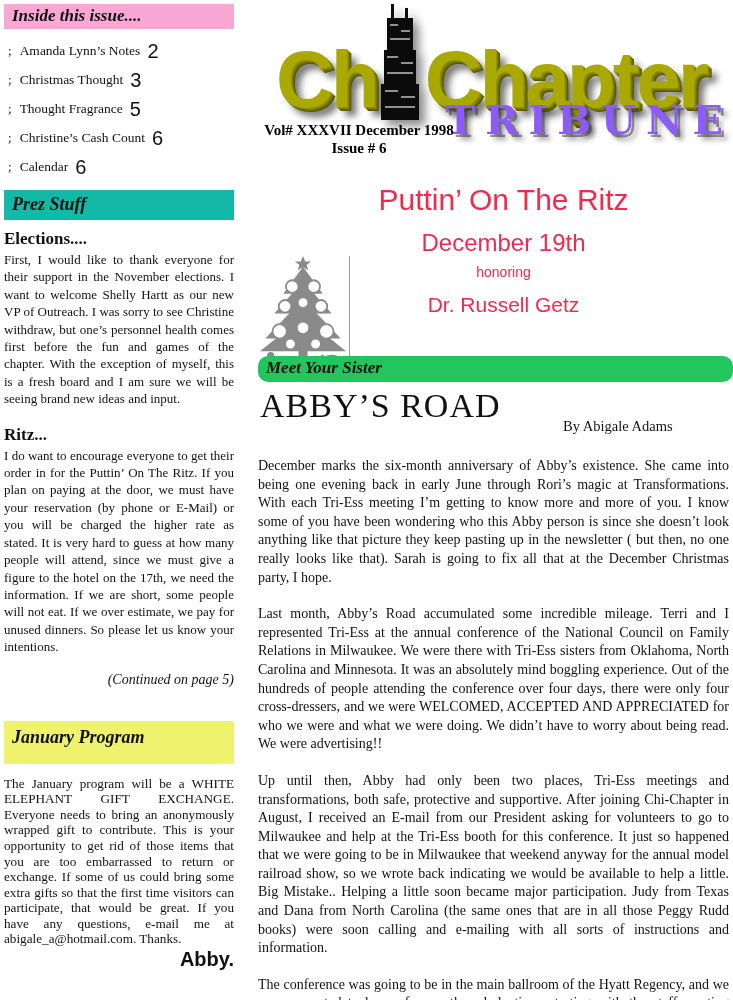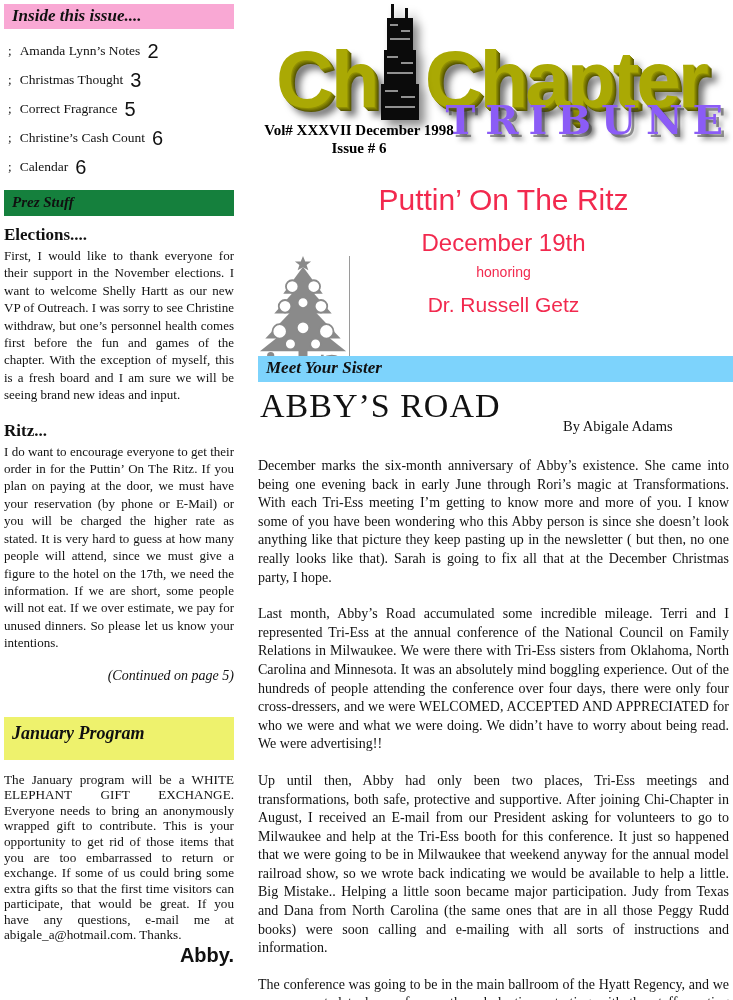--- a/index.html
+++ b/index.html
@@ -8,21 +8,21 @@
   .page { position:relative; width:733px; height:1000px; background:#fff; overflow:hidden; }
 
   
   .left-col { position:absolute; left:4px; top:0; width:230px; }
   .banner { font-family:"Liberation Serif", serif; font-weight:bold; font-style:italic; color:#101010; }
   .toc-banner { margin-top:4px; background:#f9a8d4; font-size:17px; padding:2px 8px 3px; }
   .toc-list { margin-top:12px; padding-left:4px; }
   .toc-item { display:flex; align-items:center; margin-bottom:9px; font-size:13.5px; }
   .toc-bullet { font-size:13px; margin-right:8px; }
   .toc-num { font-family:"Liberation Sans", sans-serif; font-size:20px; margin-left:7px; line-height:1; }
-  .prez-banner { margin-top:13px; background:#15803d; font-size:15px; padding:4px 8px 5px; }
+  .prez-banner { margin-top:13px; background:#14b8a6; font-size:18px; padding:4px 8px 5px; }
   .sec-head { font-weight:bold; font-size:17px; margin-top:9px; }
   .sec-head.ritz { margin-top:17px; }
   .body-sm { font-size:13px; line-height:17.4px; text-align:justify; margin-top:2px; }
   .continued { font-style:italic; font-size:14px; text-align:right; }
   .continued.left { margin-top:16px; }
   .jan-banner { margin-top:33px; background:#eef26d; font-size:18px; padding:6px 8px 16px; }
   .jan-body { font-size:13.2px; line-height:15.6px; text-align:justify; margin-top:12px; }
   .signature { font-family:"Liberation Sans", sans-serif; font-weight:bold; font-size:20px; text-align:right; margin-top:1px; }
 
   
@@ -42,22 +42,22 @@
 
   .event { position:absolute; left:8px; top:183px; width:475px; text-align:center;
            font-family:"Liberation Sans", sans-serif; font-weight:normal; color:#f2294e; }
   .event-title { font-size:30px; line-height:1.1; }
   .event-date { font-size:24px; margin-top:13px; }
   .event-honoring { font-size:14px; margin-top:7px; }
   .event-honoree { font-size:21px; margin-top:13px; }
 
   .tree-wrap { position:absolute; left:0; top:256px; width:92px; height:116px; border-right:1px solid #9a9a9a; }
 
-  .sister-banner { position:absolute; left:0; top:356px; width:475px; background:#7dd3fc;
-                   font-size:17px; padding:2px 8px 4px; }
+  .sister-banner { position:absolute; left:0; top:356px; width:475px; background:#22c55e;
+                   font-size:17px; padding:2px 8px 4px;border-radius:10px; }
   .article-title { position:absolute; left:2px; top:387px; font-size:34px; letter-spacing:1px; font-weight:normal;
                    font-family:"Liberation Serif", serif; }
   .byline { position:absolute; left:305px; top:418px; font-size:14.5px; }
 
   .article-body { position:absolute; left:0; top:457px; width:471px; font-size:14px; line-height:18.6px; text-align:justify; }
   .article-body p { margin-bottom:18px; }
 </style>
 </head>
 <body>
 
@@ -73,21 +73,21 @@
         <span>Amanda Lynn’s Notes</span>
         <span class="toc-num">2</span>
       </div>
       <div class="toc-item">
         <span class="toc-bullet">;</span>
         <span>Christmas Thought</span>
         <span class="toc-num">3</span>
       </div>
       <div class="toc-item">
         <span class="toc-bullet">;</span>
-        <span>Correct Fragrance</span>
+        <span>Thought Fragrance</span>
         <span class="toc-num">5</span>
       </div>
       <div class="toc-item">
         <span class="toc-bullet">;</span>
         <span>Christine’s Cash Count</span>
         <span class="toc-num">6</span>
       </div>
       <div class="toc-item">
         <span class="toc-bullet">;</span>
         <span>Calendar</span>

